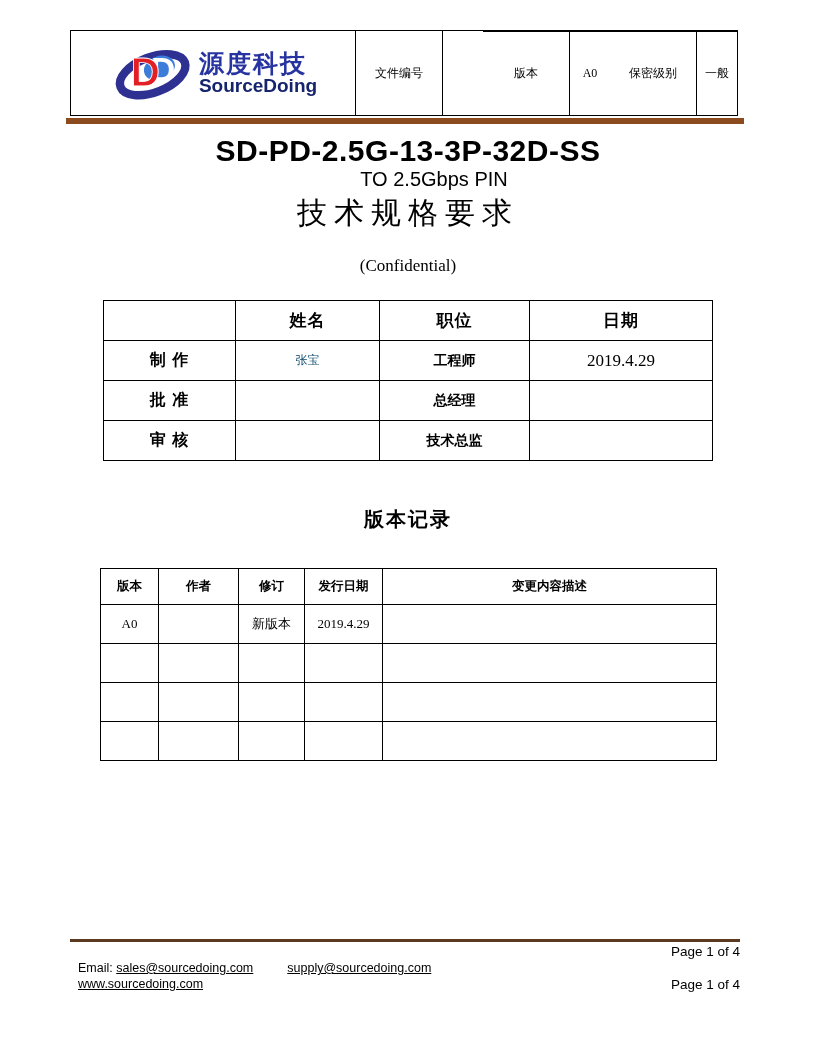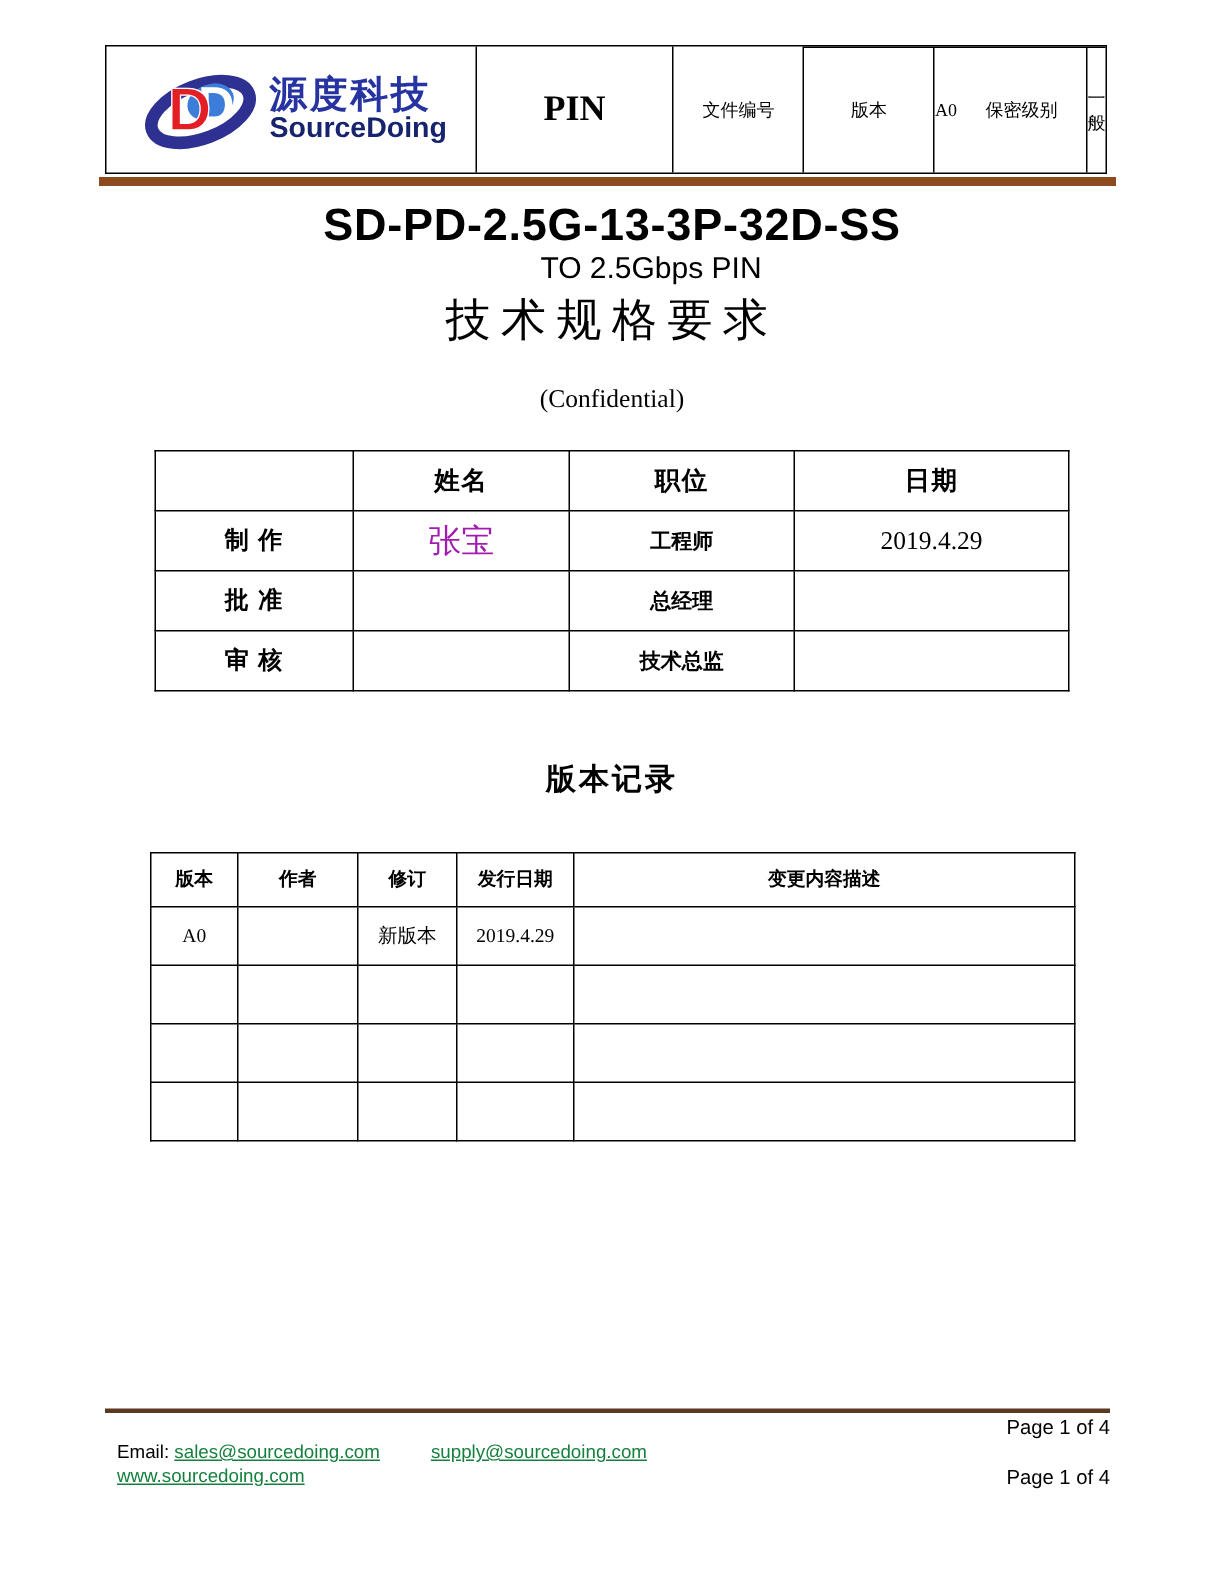--- a/index.html
+++ b/index.html
@@ -37,38 +37,38 @@
   .confidential{position:absolute;left:0;top:256px;width:100%;text-align:center;
     font-family:"Liberation Serif","DejaVu Serif",serif;font-size:17px;}
 
   
   table{border-collapse:collapse;table-layout:fixed;background:#fff;}
   td,th{border:1.5px solid #000;padding:0;text-align:center;vertical-align:middle;overflow:hidden;}
   .approval{position:absolute;left:103px;top:300px;width:609px;}
   .approval tr{height:40px;}
   .approval .hdr{font-weight:bold;font-size:17px;letter-spacing:1px;}
   .approval .role{font-weight:bold;font-size:16px;letter-spacing:1px;}
-  .approval .name{font-family:Liberation Sans, sans-serif;font-size:22px;color:#a21caf;}
+  .approval .name{font-family:Liberation Sans, sans-serif;font-size:12px;color:#0c4a6e;}
   .approval .pos{font-weight:bold;font-size:14px;}
   .approval .date{font-family:"Liberation Serif","DejaVu Serif",serif;font-size:17px;}
 
   
   .version-heading{position:absolute;left:0;top:506px;width:100%;text-align:center;
     font-size:20px;font-weight:bold;letter-spacing:2px;}
   .version{position:absolute;left:100px;top:568px;width:616px;}
   .version tr.head{height:36px;}
   .version tr.data{height:39px;}
   .version .vh{font-weight:bold;font-size:12.5px;}
   .version .vd{font-family:"Liberation Serif","DejaVu Serif",serif;font-size:13px;}
 
   
   .footer-rule{position:absolute;left:70px;top:939px;width:670px;height:3px;background:#5c3a21;}
   .f-company{position:absolute;left:78px;top:944px;font-size:13.5px;}
   .f-email{position:absolute;left:78px;top:961px;font-size:12.5px;}
-  .f-email a,.f-www a{color:#15803d;text-decoration:underline;}
+  .f-email a,.f-www a{color:#000000;text-decoration:underline;}
   .f-email .gap{display:inline-block;width:34px;}
   .f-www{position:absolute;left:78px;top:977px;font-size:12.5px;}
   .f-page1{position:absolute;right:76px;top:944px;font-size:13.5px;}
   .f-page2{position:absolute;right:76px;top:977px;font-size:13.5px;}
 </style>
 </head>
 <body>
 
 <div class="page">
 
@@ -78,21 +78,20 @@
         <ellipse cx="52" cy="40" rx="41" ry="21" transform="rotate(-21 52 40)" fill="none" stroke="#2e3192" stroke-width="10"></ellipse>
         <ellipse cx="60" cy="32" rx="19" ry="14" transform="rotate(-21 60 32)" fill="#3b7dd8"></ellipse>
         <text x="50" y="48" font-family="Liberation Sans, sans-serif" font-size="40" font-weight="bold" fill="#ffffff">D</text>
         <text x="26" y="54" font-family="Liberation Sans, sans-serif" font-size="48" font-weight="bold" fill="#e31e24" stroke="#ffffff" stroke-width="1">D</text>
       </svg>
       <div class="logo-text">
         <span class="logo-cn">源度科技</span>
         <span class="logo-en">SourceDoing</span>
       </div>
     </div>
-    <div class="pin-cell">PIN</div>
     <div class="meta-cell">
       <div class="meta-row">
         <div class="meta-label">文件编号</div>
         <div class="meta-value"></div>
       </div>
       <div class="meta-row">
         <div class="meta-label">版本</div>
         <div class="meta-value">A0</div>
       </div>
       <div class="meta-row">

